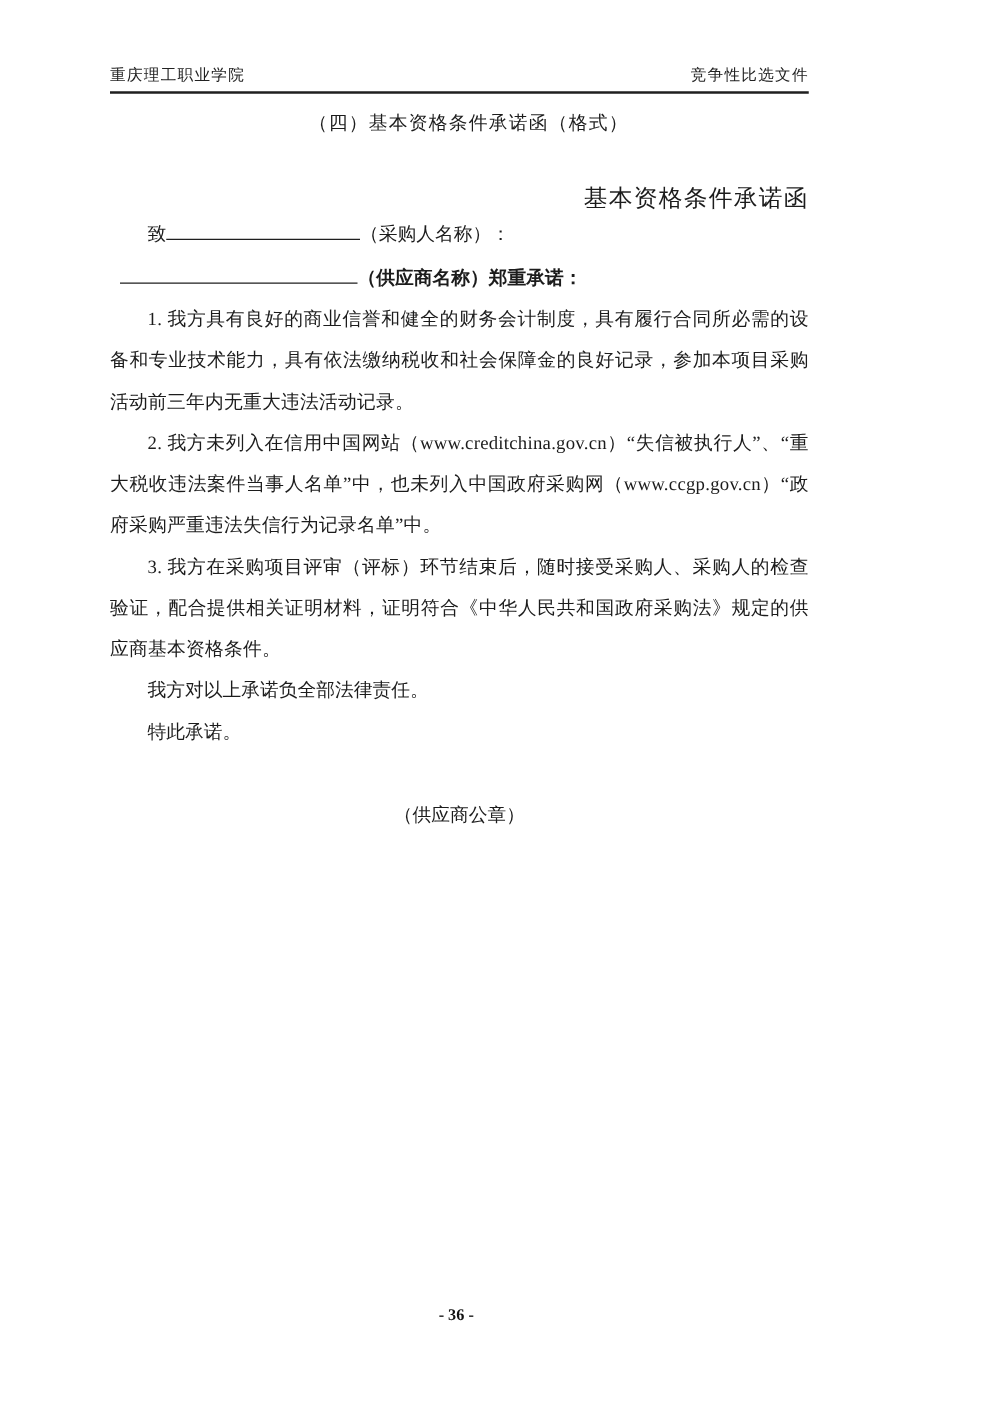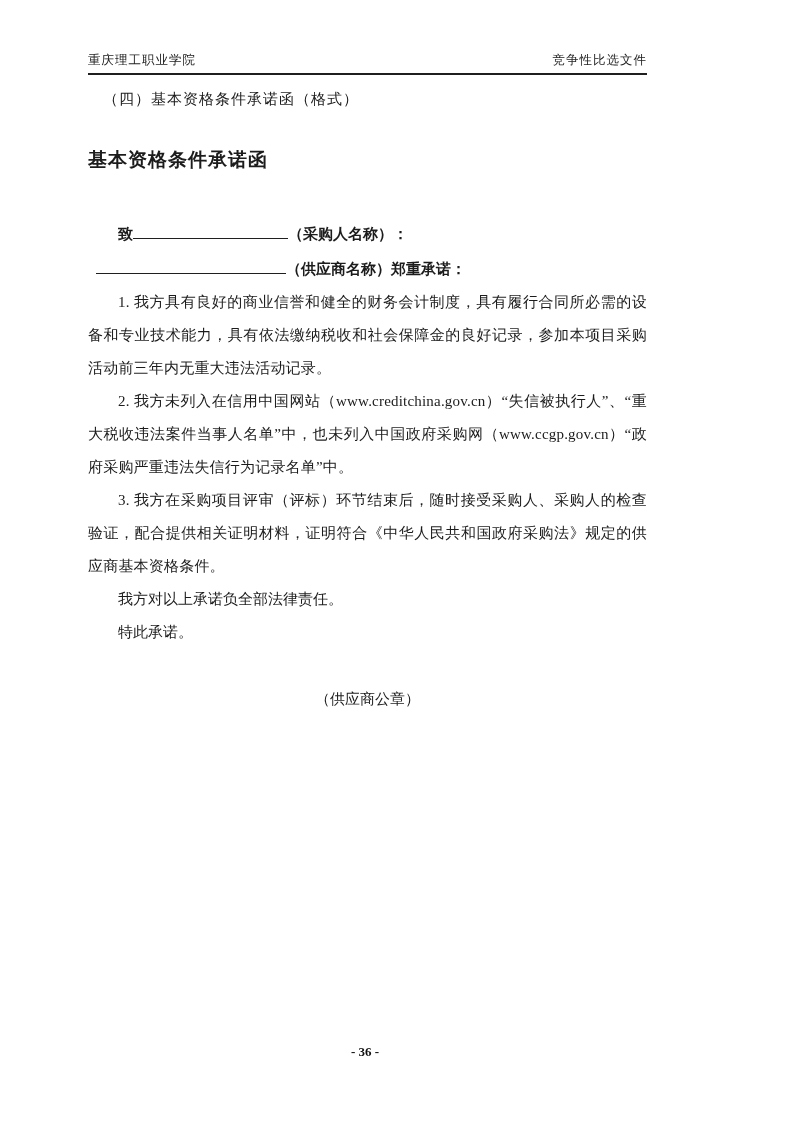--- a/index.html
+++ b/index.html
@@ -33,34 +33,35 @@
     margin-top: 5px;
     border-bottom: 2px solid #1f1f1f;
   }
   
   .section-heading {
     margin-top: 15px;
     font-size: 15px;
     line-height: 18px;
     text-indent: 1em;
     letter-spacing: 1px;
+    text-align: center;
   }
   
   .doc-title {
     margin-top: 40px;
-    text-align: left;
+    text-align: right;
     font-size: 19px;
-    font-weight: bold;
+    font-weight: normal;
     line-height: 24px;
     letter-spacing: 1px;
   }
   
   .body-text { font-size: 15px; }
   .line { line-height: 33px; }
-  .salutation { margin-top: 46px; text-indent: 2em; font-weight: bold; }
+  .salutation { text-indent: 2em; }
   .supplier-line { margin-top: 2px; font-weight: bold; }
   .blank {
     display: inline-block;
     border-bottom: 1.5px solid #1f1f1f;
     height: 15px;
     vertical-align: baseline;
   }
   .blank-purchaser { width: 155px; }
   .blank-supplier { width: 190px; margin-left: 8px; }
   p.para {

